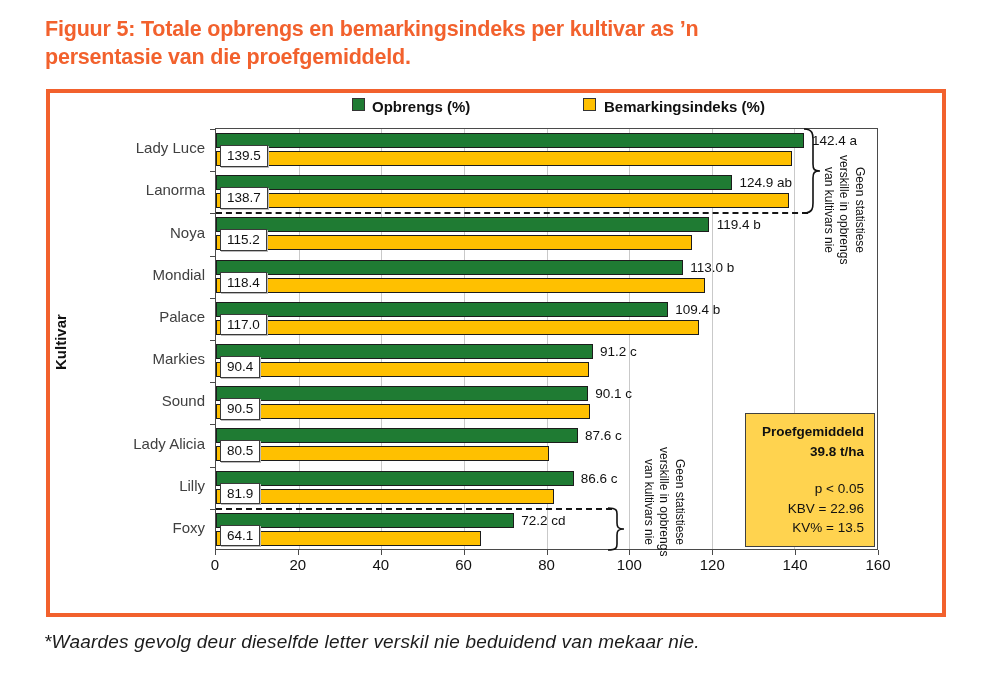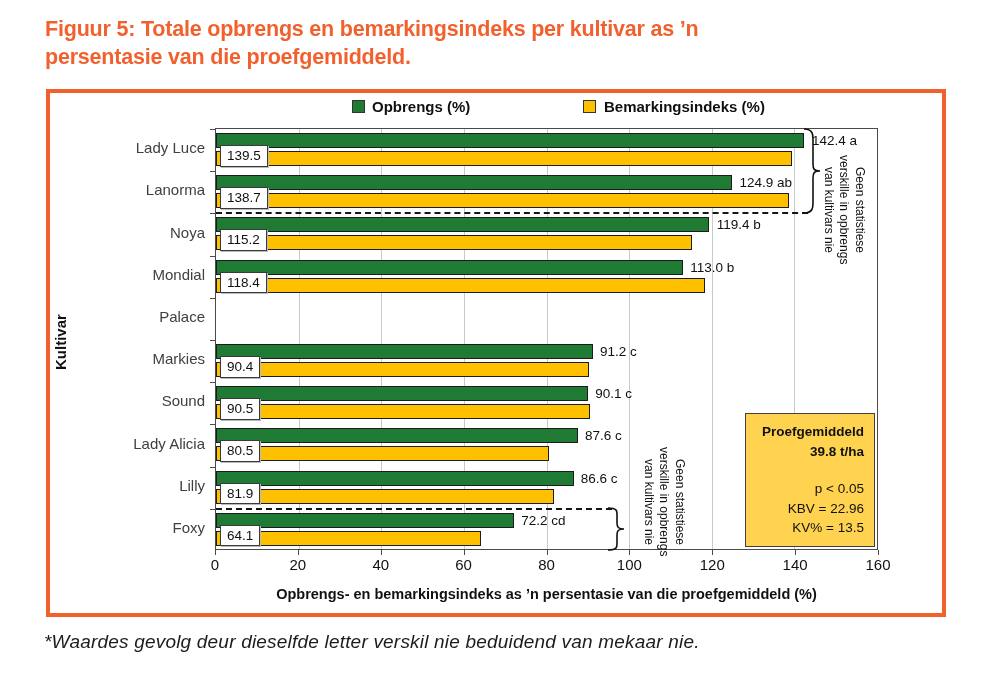--- a/index.html
+++ b/index.html
@@ -8,21 +8,21 @@
   #page { position:relative; width:986px; height:675px; background:#fff; }
 
   .fig-title { position:absolute; left:45px; top:15px; width:770px;
                font-size:21.5px; font-weight:bold; color:#F2612D; line-height:1.32;
                letter-spacing:-0.2px; }
 
   .frame { position:absolute; left:46px; top:89px; width:900px; height:528px;
            border:4px solid #F2612D; background:#fff; }
 
   
-  .legend-item { position:absolute; top:98px; display:flex; align-items:center; gap:7px; }
+  .legend-item { position:absolute; top:98px; display:flex; gap:7px; }
   .legend-swatch { width:13px; height:13px; border:1px solid #333; }
   .legend-label { font-size:15px; font-weight:bold; color:#111; }
 
   
   #plot { position:absolute; left:215px; top:128px; width:663px; height:422px;
           border:1.4px solid #4a4a4a; background:#fff; }
   .gridline { position:absolute; top:0; bottom:0; width:1px; background:#c9c9c9; z-index:0; }
   .row { position:absolute; left:0; width:100%; height:42.2px; z-index:2;padding-left:41px; }
   .bar { position:absolute; left:0; border:1px solid #1c1c1c; }
   .bar-green { top:4px; height:15px; }
@@ -111,20 +111,26 @@
         <div class="bar-label-yellow">115.2</div>
       </div>
       <div class="ytick" style="top: 84.4px;"></div>
       <div class="row" style="top: 126.6px;">
         <div class="bar bar-green" style="width: 70.625%; background: rgb(31, 123, 51);"></div>
         <div class="bar-label-green" style="left: 474.244px;">113.0 b</div>
         <div class="bar bar-yellow" style="width: 74%; background: rgb(255, 192, 0);"></div>
         <div class="bar-label-yellow">118.4</div>
       </div>
       <div class="ytick" style="top: 126.6px;"></div>
+      <div class="row" style="top: 168.8px;">
+        <div class="bar bar-green" style="width: 68.375%; background: rgb(31, 123, 51);"></div>
+        <div class="bar-label-green" style="left: 459.326px;">109.4 b</div>
+        <div class="bar bar-yellow" style="width: 73.125%; background: rgb(255, 192, 0);"></div>
+        <div class="bar-label-yellow">117.0</div>
+      </div>
       <div class="ytick" style="top: 168.8px;"></div>
       <div class="row" style="top: 211px;">
         <div class="bar bar-green" style="width: 57%; background: rgb(31, 123, 51);"></div>
         <div class="bar-label-green" style="left: 383.91px;">91.2 c</div>
         <div class="bar bar-yellow" style="width: 56.5%; background: rgb(255, 192, 0);"></div>
         <div class="bar-label-yellow">90.4</div>
       </div>
       <div class="ytick" style="top: 211px;"></div>
       <div class="row" style="top: 253.2px;">
         <div class="bar bar-green" style="width: 56.313%; background: rgb(31, 123, 51);"></div>
@@ -185,21 +191,20 @@
       <div class="xtick-label" style="left: 604.375px;">100</div>
       <div class="xtick-mark" style="left: 712.25px;"></div>
       <div class="xtick-label" style="left: 687.25px;">120</div>
       <div class="xtick-mark" style="left: 795.125px;"></div>
       <div class="xtick-label" style="left: 770.125px;">140</div>
       <div class="xtick-mark" style="left: 878px;"></div>
       <div class="xtick-label" style="left: 853px;">160</div>
     </div>
 
   <div class="yaxis-title">Kultivar</div>
-  <div class="xaxis-title">Opbrengs- en bemarkingsindeks as ’n persentasie van die proefgemiddeld (%)</div>
 
   <svg class="brace" id="brace-top" width="18" height="86" style="left:803px; top:128px;">
     <path d="M1 1 C 10 1, 10 7, 10 11 L 10 36 C 10 41, 11 43, 17 43 C 11 43, 10 45, 10 50 L 10 75 C 10 79, 10 85, 1 85" stroke="#111" stroke-width="1.6" fill="none"></path>
   </svg>
   <svg class="brace" id="brace-bottom" width="18" height="44" style="left:607px; top:507px;">
     <path d="M1 1 C 10 1, 10 4, 10 7 L 10 16 C 10 20, 11 22, 17 22 C 11 22, 10 24, 10 28 L 10 37 C 10 40, 10 43, 1 43" stroke="#111" stroke-width="1.6" fill="none"></path>
   </svg>
 
   <div class="note" id="note-top">Geen statistiese
 verskille in opbrengs

